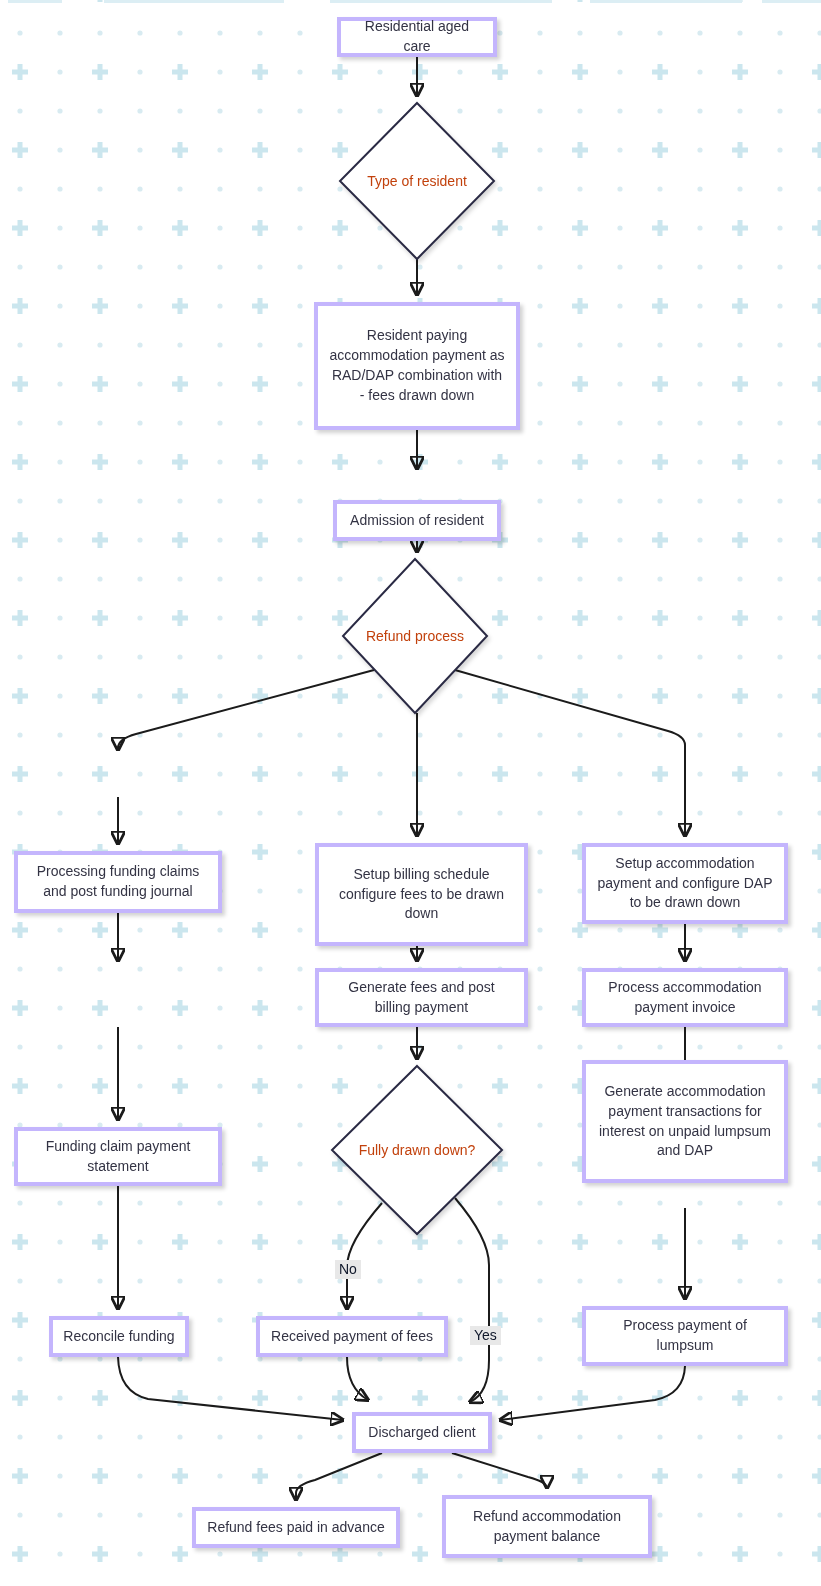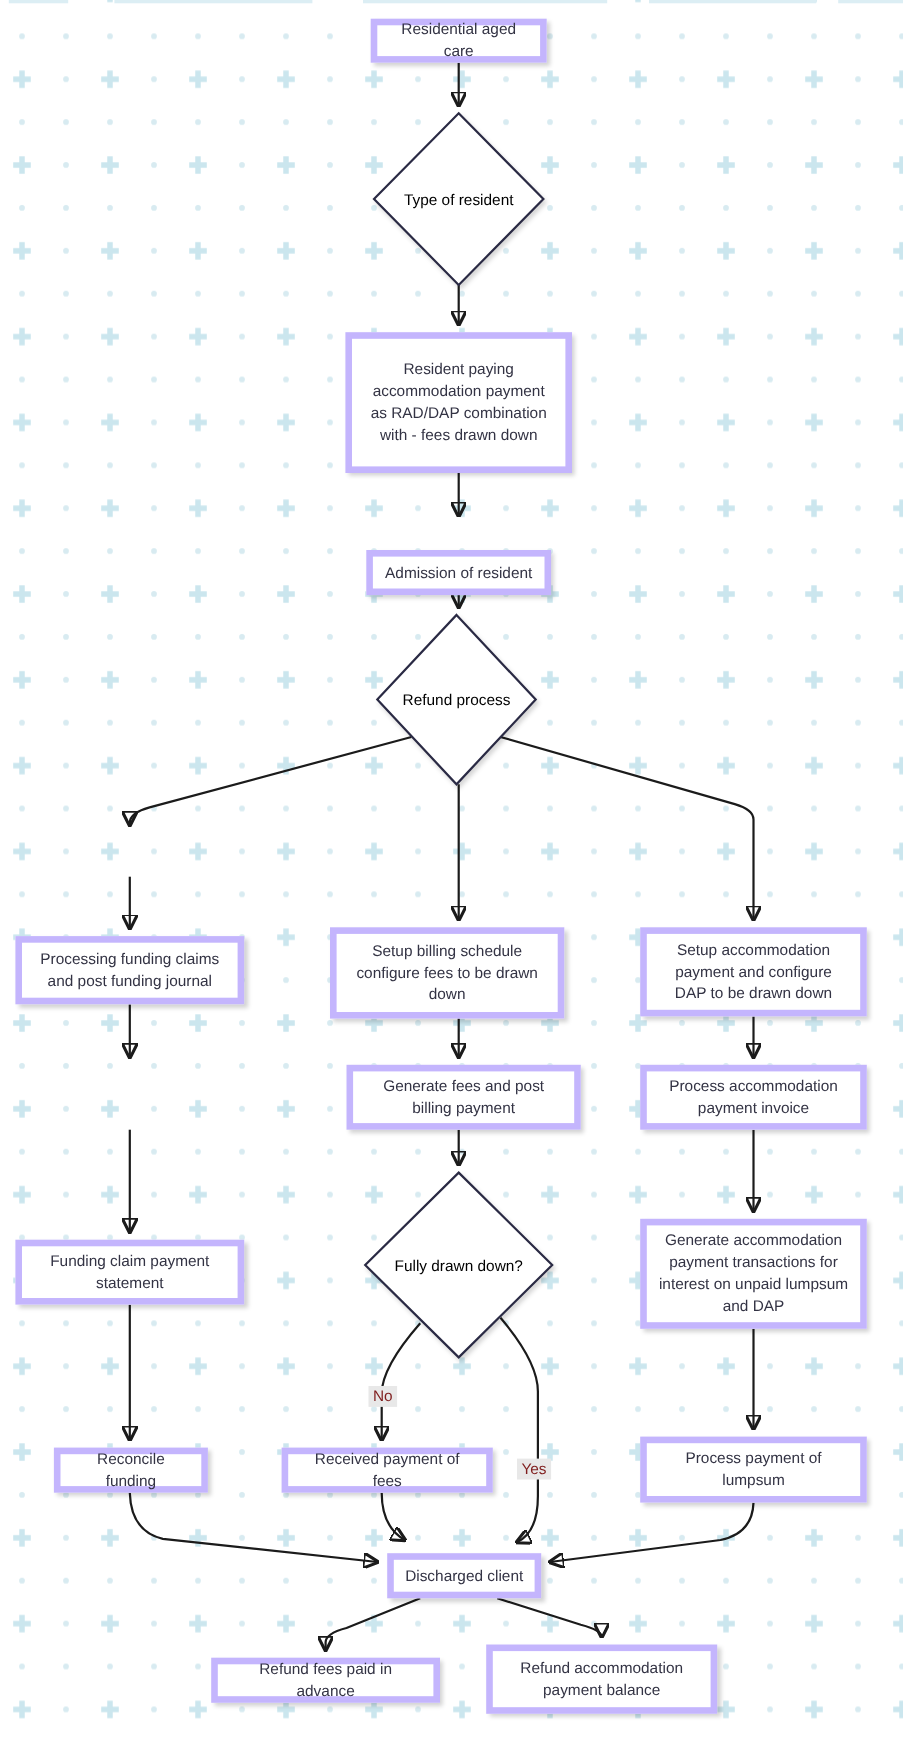--- a/index.html
+++ b/index.html
@@ -9,32 +9,32 @@
     font-family:"Liberation Sans", sans-serif;
   }
   .bg-pattern, .edges { position:absolute; left:0; top:0; }
   .edges path { stroke:#1b1b1b; stroke-width:2; fill:none; }
   .edges polygon {
     fill:#ffffff; stroke:#2a2a44; stroke-width:2;
     filter:drop-shadow(2px 3px 2px rgba(0,0,0,0.16));
   }
   .node {
     position:absolute; box-sizing:border-box;
-    background:#ffffff; border:6px solid #c4b5fd;
+    background:#ffffff; border:4px solid #c4b5fd;
     box-shadow:3px 3px 4px rgba(0,0,0,0.18);
     display:flex; align-items:center; justify-content:center;
     text-align:center; padding:2px 10px;
     font-size:14px; line-height:1.42; color:#333344;
   }
   .diamond-label {
     position:absolute; transform:translate(-50%,-50%);
-    font-size:14px; color:#000000; white-space:nowrap; text-align:center;
+    font-size:14px; color:#c2410c; white-space:nowrap; text-align:center;
   }
   .edge-label {
-    position:absolute; background:#e8e8e8; color:#7f1d1d;
+    position:absolute; background:#e8e8e8; color:#0f172a;
     font-size:14px; line-height:1.2; padding:1px 4px;
   }
   .top-strip { position:absolute; top:0; height:3px; background:#dceef4; }
 </style>
 </head>
 <body>
 
 <div class="canvas">
 
   <svg class="bg-pattern" width="821" height="1586">
@@ -120,21 +120,21 @@
 
 
   <div class="node" style="left:49px;top:1316px;width:140px;height:41px">
     <span>Reconcile funding</span>
   </div>
 
   <div class="node" style="left:14px;top:1127px;width:208px;height:59px">
     <span>Funding claim payment statement</span>
   </div>
 
-  <div class="node" style="left:300px;top:843px;width:213px;height:83px">
+  <div class="node" style="left:315px;top:843px;width:213px;height:103px">
     <span>Setup billing schedule configure fees to be drawn down</span>
   </div>
 
   <div class="node" style="left:315px;top:968px;width:213px;height:59px">
     <span>Generate fees and post billing payment</span>
   </div>
 
   <div class="diamond-label" style="left:417px;top:1150px">Fully drawn down?</div>
 
   <div class="node" style="left:256px;top:1316px;width:192px;height:41px">
@@ -142,21 +142,21 @@
   </div>
 
   <div class="node" style="left:582px;top:843px;width:206px;height:81px">
     <span>Setup accommodation payment and configure DAP to be drawn down</span>
   </div>
 
   <div class="node" style="left:582px;top:968px;width:206px;height:59px">
     <span>Process accommodation payment invoice</span>
   </div>
 
-  <div class="node" style="left:582px;top:1108px;width:206px;height:100px">
+  <div class="node" style="left:582px;top:1060px;width:206px;height:123px">
     <span>Generate accommodation payment transactions for interest on unpaid lumpsum and DAP</span>
   </div>
 
   <div class="node" style="left:582px;top:1306px;width:206px;height:60px">
     <span>Process payment of lumpsum</span>
   </div>
 
   <div class="node" style="left:352px;top:1412px;width:140px;height:41px">
     <span>Discharged client</span>
   </div>

